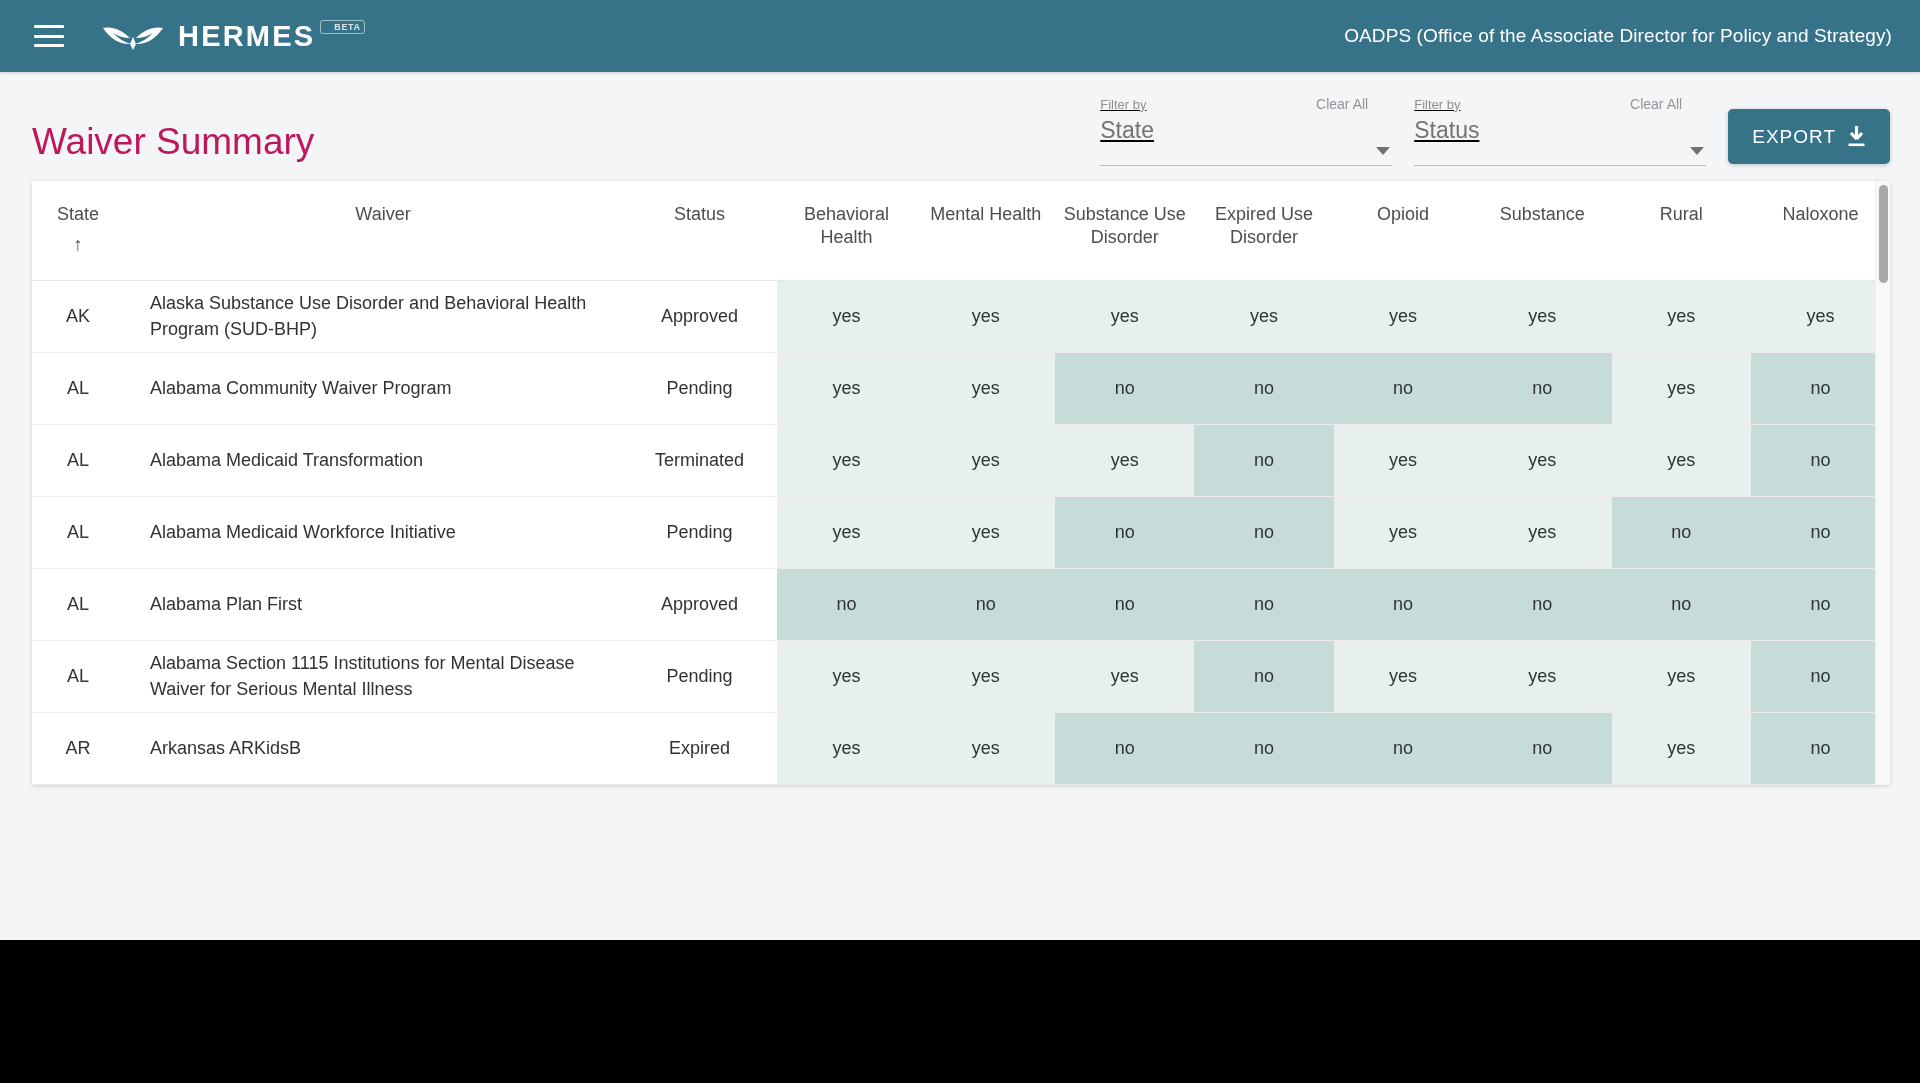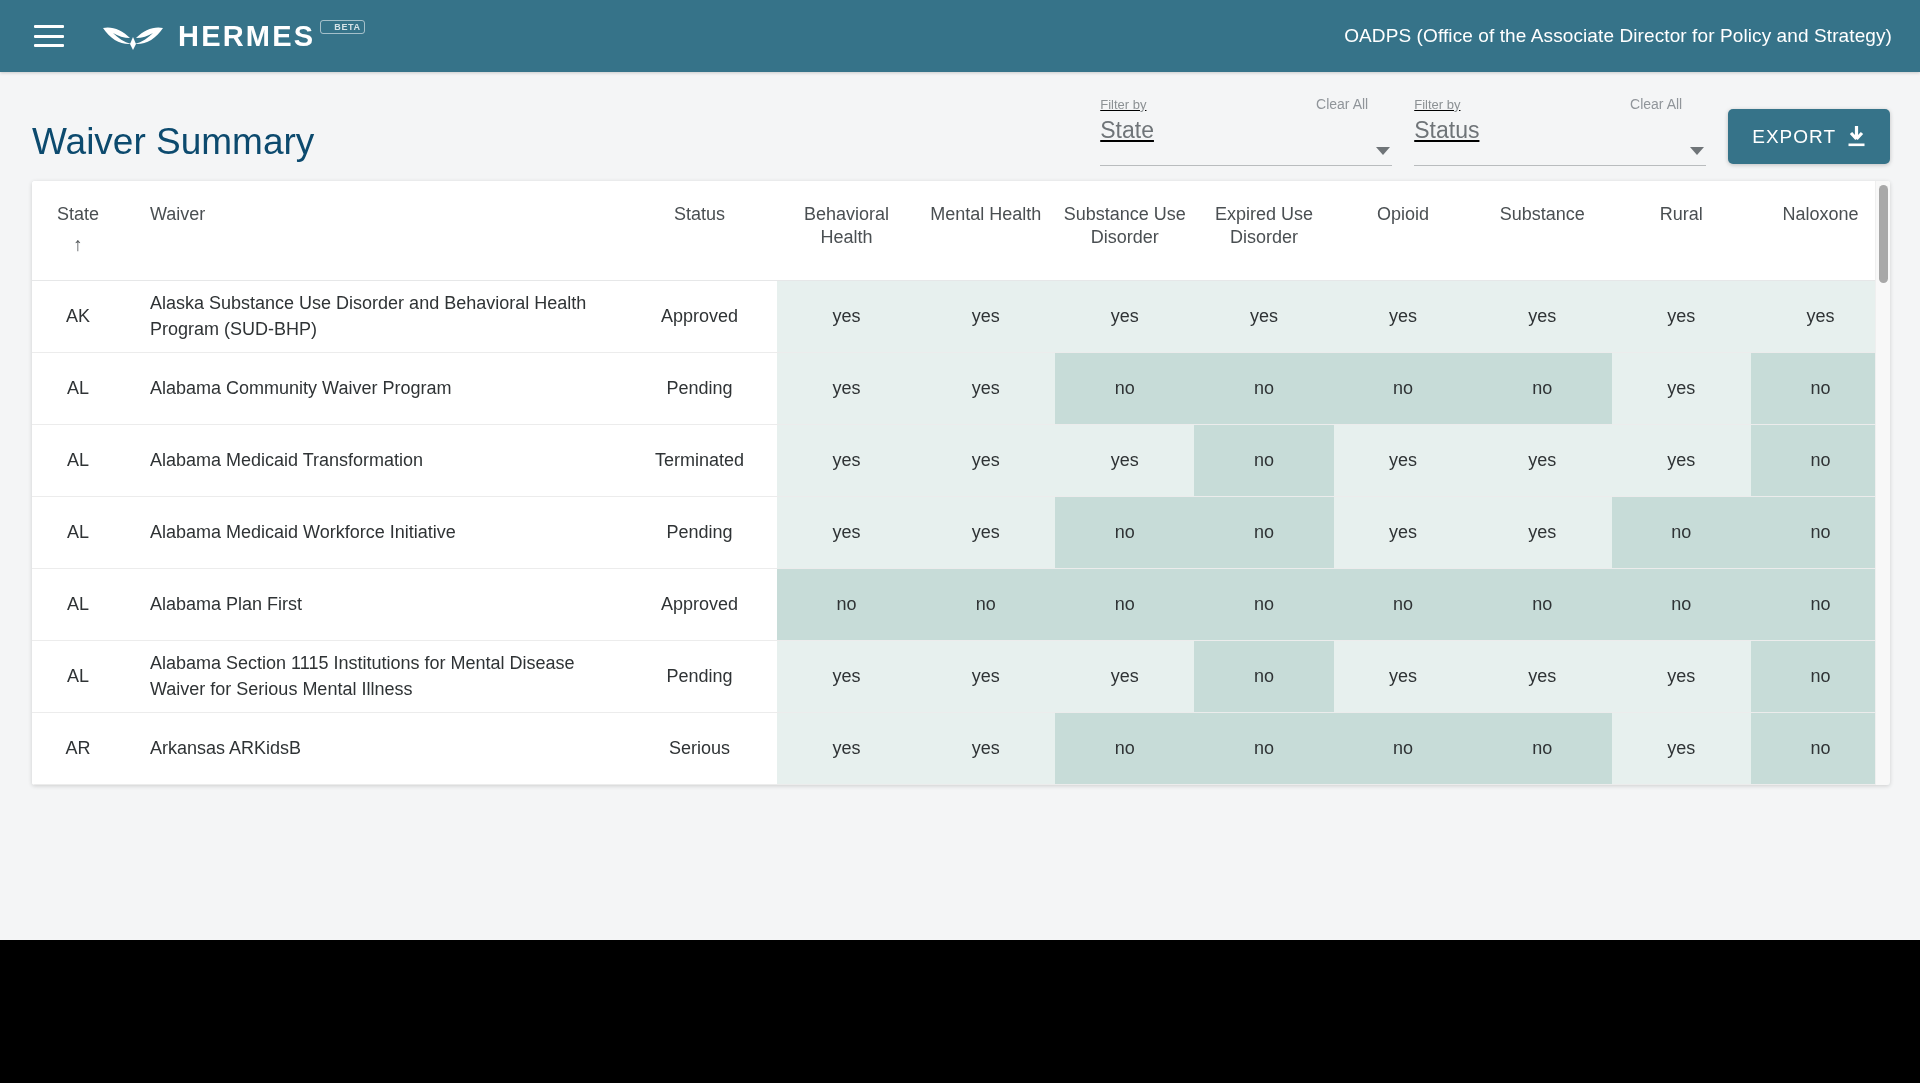--- a/index.html
+++ b/index.html
@@ -85,21 +85,21 @@
 
   
   #page-head {
     display: flex;
     align-items: flex-end;
     padding: 28px 30px 0 32px;
     height: 96px;
   }
 
   #page-title {
-    color: #0c4a6e;
+    color: #be185d;
     font-size: 37px;
     font-weight: 400;
     line-height: 1;
     padding-bottom: 8px;
   }
 
   .filters {
     margin-left: auto;
     display: flex;
     align-items: flex-end;
@@ -185,21 +185,21 @@
     font-weight: 400;
     font-size: 18px;
     color: #4a4f52;
     padding: 22px 6px 26px 6px;
     vertical-align: top;
     background: #ffffff;
     border-bottom: 1px solid #e6e7e8;
     line-height: 1.28;
   }
   thead th.th-state   { width: 92px;  text-align: center; }
-  thead th.th-waiver  { width: 498px; text-align: left; padding-left: 26px; }
+  thead th.th-waiver  { width: 498px; text-align: center; padding-left: 26px; }
   thead th.th-status  { width: 155px; text-align: center; }
   thead th.th-metric  { text-align: center; }
 
   .sort-arrow {
     display: block;
     font-size: 19px;
     color: #55595c;
     margin-top: 9px;
     line-height: 1;
   }
@@ -425,21 +425,21 @@
               <td class="c-metric v-yes" style="background: rgb(231, 240, 238);">yes</td>
               <td class="c-metric v-no" style="background: rgb(199, 220, 216);">no</td>
               <td class="c-metric v-yes" style="background: rgb(231, 240, 238);">yes</td>
               <td class="c-metric v-yes" style="background: rgb(231, 240, 238);">yes</td>
               <td class="c-metric v-yes" style="background: rgb(231, 240, 238);">yes</td>
               <td class="c-metric v-no" style="background: rgb(199, 220, 216);">no</td>
             </tr>
             <tr>
               <td class="c-state">AR</td>
               <td class="c-waiver">Arkansas ARKidsB</td>
-              <td class="c-status">Serious</td>
+              <td class="c-status">Expired</td>
               <td class="c-metric v-yes" style="background: rgb(231, 240, 238);">yes</td>
               <td class="c-metric v-yes" style="background: rgb(231, 240, 238);">yes</td>
               <td class="c-metric v-no" style="background: rgb(199, 220, 216);">no</td>
               <td class="c-metric v-no" style="background: rgb(199, 220, 216);">no</td>
               <td class="c-metric v-no" style="background: rgb(199, 220, 216);">no</td>
               <td class="c-metric v-no" style="background: rgb(199, 220, 216);">no</td>
               <td class="c-metric v-yes" style="background: rgb(231, 240, 238);">yes</td>
               <td class="c-metric v-no" style="background: rgb(199, 220, 216);">no</td>
             </tr>
           </tbody>

